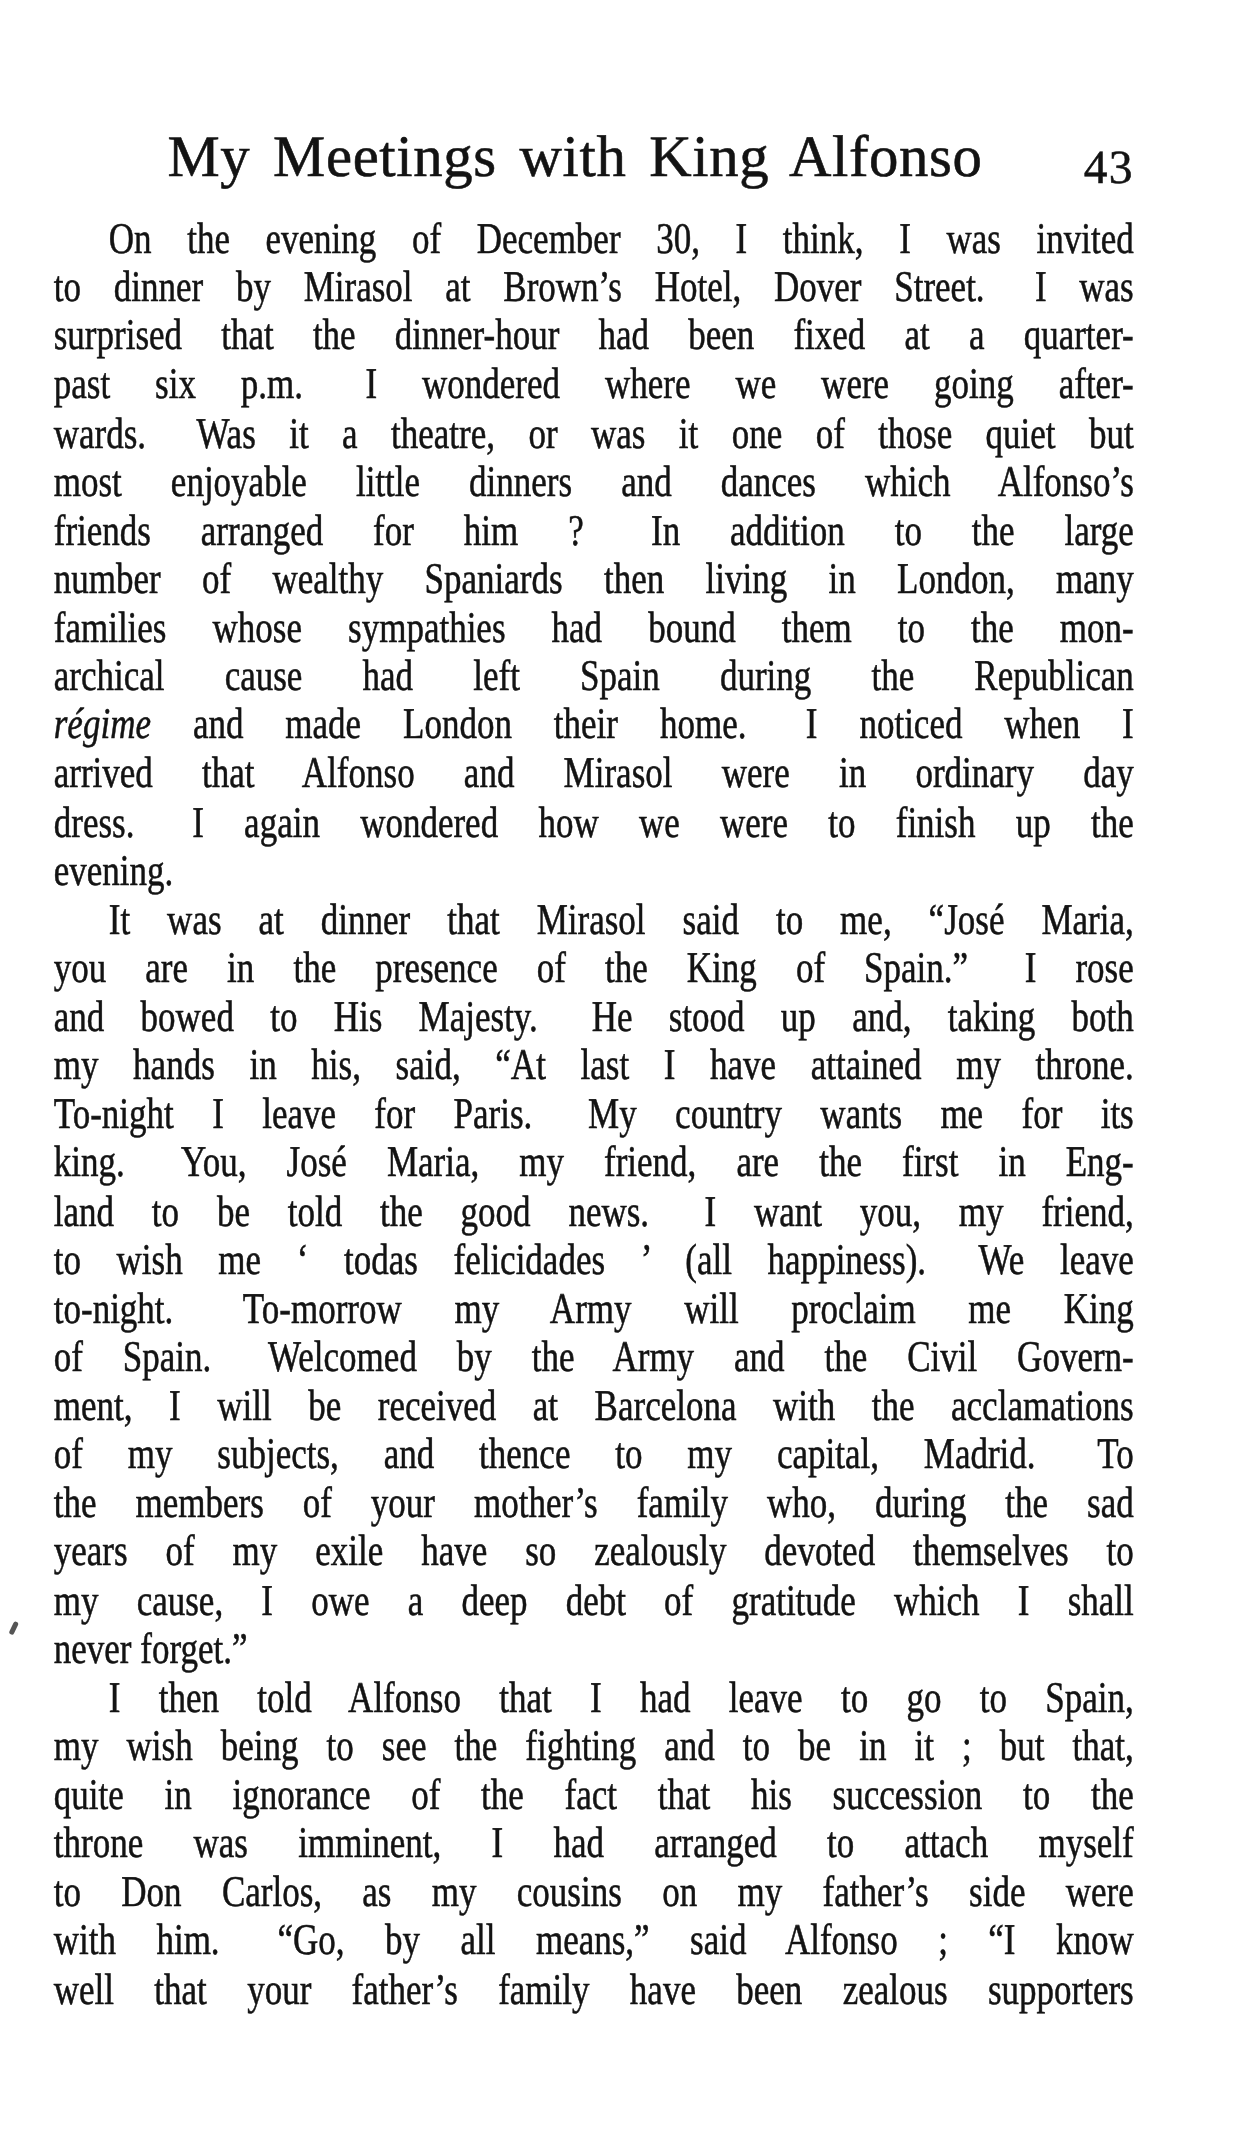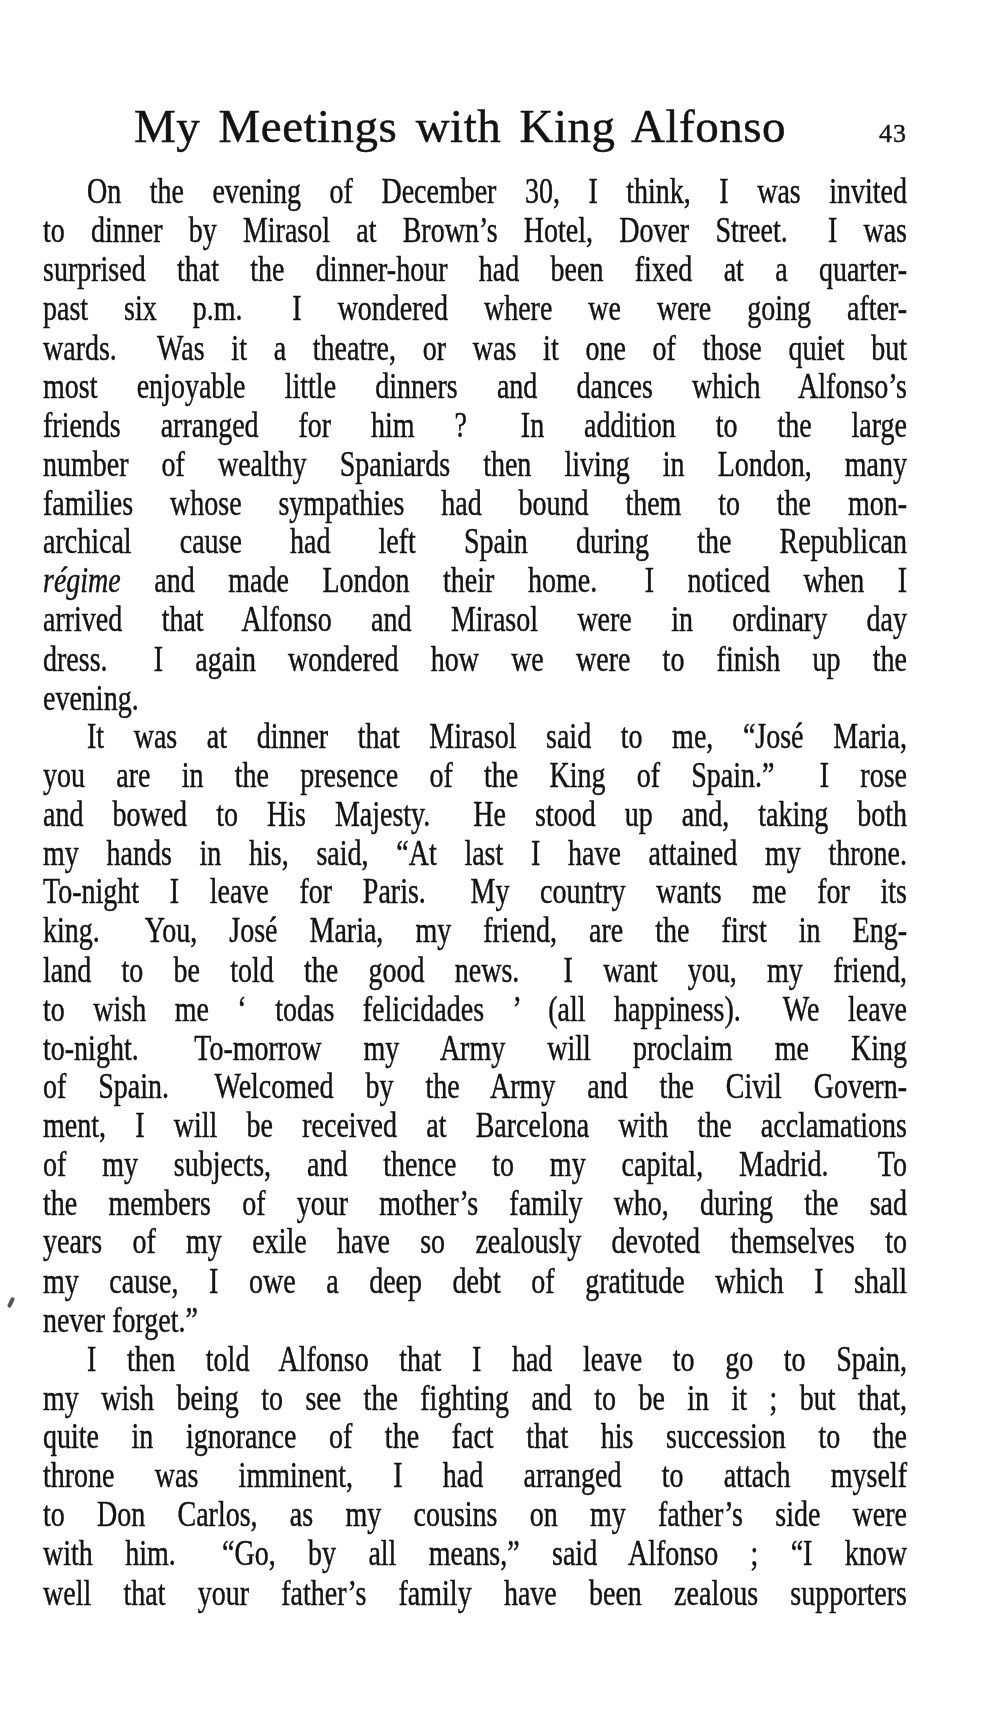--- a/index.html
+++ b/index.html
@@ -27,21 +27,21 @@
     font-weight: normal;
     text-align: center;
     padding-right: 30px;
     word-spacing: 6px;
     letter-spacing: 0.5px;
     -webkit-text-stroke: 0.45px #131313;
   }
   .page-number {
     position: absolute;
     right: 0; top: 12px;
-    font-size: 26px;
+    font-size: 38px;
     line-height: 38px;
     letter-spacing: 1px;
     -webkit-text-stroke: 0.4px #131313;
   }
   .page-text {
     position: absolute;
     left: 43px; top: 172px;
     width: 864px;
     font-size: 28px;
     line-height: 31.12px;

